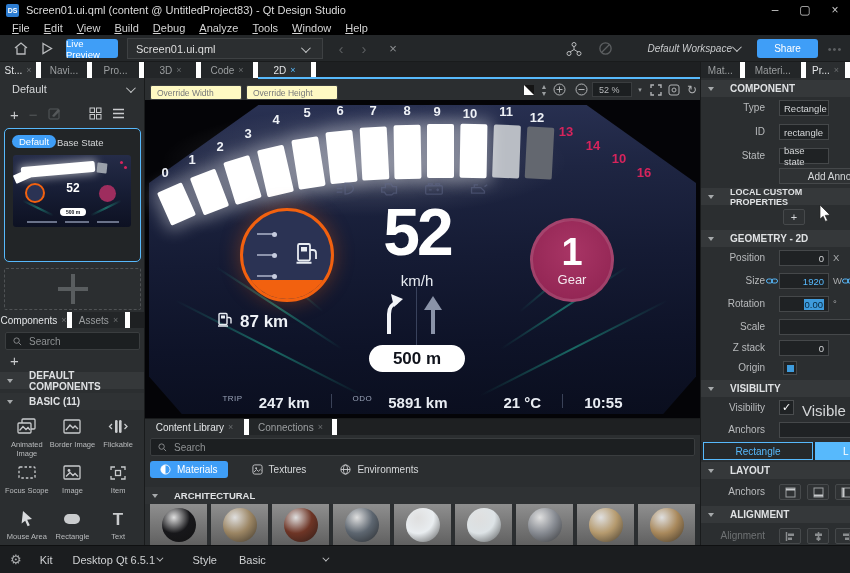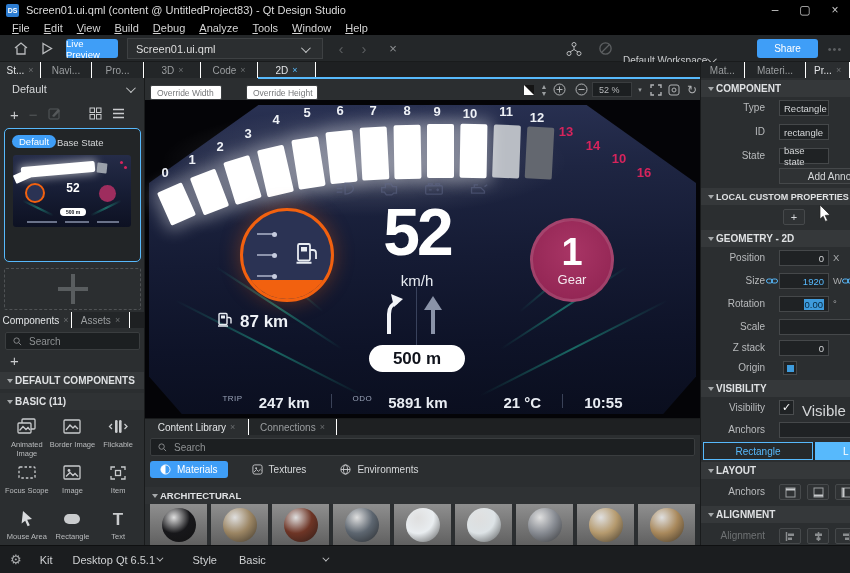--- a/index.html
+++ b/index.html
@@ -19,45 +19,45 @@
   .toolbar{position:absolute;left:0;top:35px;width:850px;height:27px;background:#242729;border-bottom:1px solid #191b1c;}
   .tb-icon{position:absolute;top:5px;display:flex;align-items:center;justify-content:center;width:18px;height:17px;}
   .btn-blue{background:#3f9ef7;color:#fff;border-radius:3px;display:flex;align-items:center;justify-content:center;}
   .file-sel{position:absolute;left:127px;top:3px;width:196px;height:21px;background:#2b2e30;border:1px solid #3e4143;display:flex;align-items:center;padding:0 8px;color:#ddd;}
   .chev{display:inline-block;width:7px;height:7px;border-right:1.6px solid #c2c4c6;border-bottom:1.6px solid #c2c4c6;transform:rotate(45deg) translateY(-2px);}
   .chev.sm{width:5px;height:5px;}
   .dim{color:#5c5f61;}
 
   
   .tabbar{position:absolute;left:0;top:0;height:16px;width:100%;background:#1e2022;display:flex;}
-  .tab{height:16px;display:flex;align-items:center;justify-content:center;gap:4px;background:#232628;color:#9b9ea0;font-size:10px;border-right:1px solid #ffffff;padding:0 6px;}
+  .tab{height:16px;display:flex;align-items:center;justify-content:center;gap:4px;background:#232628;color:#9b9ea0;font-size:10px;border-right:5px solid #ffffff;padding:0 6px;}
   .tab.active{background:#2b2e30;color:#e3e5e7;}
   .tab .x{font-size:9px;color:#6a6d6f;}
-  .sect{position:absolute;left:0;width:100%;height:17px;background:#35383a;display:flex;align-items:center;gap:2px;padding-left:7px;font-weight:bold;color:#dfe1e3;font-size:10px;}
+  .sect{position:absolute;left:0;width:100%;height:17px;background:#35383a;display:flex;align-items:center;gap:16px;padding-left:7px;font-weight:bold;color:#dfe1e3;font-size:10px;}
   .tri{width:0;height:0;border-left:3.5px solid transparent;border-right:3.5px solid transparent;border-top:4.5px solid #a6a9ab;}
   .searchbox{position:absolute;background:#1c1f21;border:1px solid #3a3d3f;border-radius:2px;display:flex;align-items:center;gap:7px;padding:0 7px;color:#8e9193;}
 
   
   .left-panel{position:absolute;left:0;top:62px;width:145px;height:483px;background:#2b2e30;border-right:1px solid #191b1c;overflow:hidden;}
   .state-card{position:absolute;left:4px;top:66px;width:137px;height:134px;background:#222527;border:1.5px solid #57b9fc;border-radius:5px;}
   .pill-blue{background:#3f9ef7;color:#fff;border-radius:8px;font-size:9.5px;padding:1px 7px;}
   .thumb{position:absolute;left:8px;top:26px;width:118px;height:72px;border-radius:3px;overflow:hidden;background:linear-gradient(180deg,#252c48 0%,#161c33 55%,#0d1122 100%);}
   .dropzone{position:absolute;left:4px;top:206px;width:137px;height:42px;border:1.6px dashed #4f5254;border-radius:2px;}
   .bigplus{position:absolute;left:50%;top:50%;transform:translate(-50%,-50%);width:30px;height:30px;}
   .bigplus:before{content:"";position:absolute;left:0;top:13px;width:30px;height:4px;background:#595d5f;}
   .bigplus:after{content:"";position:absolute;left:13px;top:0;width:4px;height:30px;background:#595d5f;}
   .comp-grid{position:absolute;left:0;top:350px;width:145px;height:133px;overflow:hidden;display:grid;grid-template-columns:repeat(3,1fr);grid-auto-rows:45px;row-gap:1px;padding:2px 4px;}
   .comp-cell{display:flex;flex-direction:column;align-items:center;gap:2px;padding-top:3px;}
   .comp-label{font-size:7.5px;color:#b9bbbd;text-align:center;line-height:1.15;}
 
   
   .center{position:absolute;left:145px;top:62px;width:555px;height:483px;background:#2b2e30;}
   .blue-line{position:absolute;left:113px;top:15px;width:442px;height:2px;background:#57b9fc;}
   .canvas-toolbar{position:absolute;left:0;top:17px;width:555px;height:21px;background:#2b2e30;}
-  .ovr{position:absolute;top:6px;height:15px;width:72px;background:#ffffff;border:1px solid #3a3d3f;border-radius:2px;color:#77797b;font-size:8.5px;display:flex;align-items:center;padding-left:6px;}
+  .ovr{position:absolute;top:6px;height:15px;width:92px;background:#fef9c3;border:1px solid #3a3d3f;border-radius:2px;color:#77797b;font-size:8.5px;display:flex;align-items:center;padding-left:6px;}
   .zoombox{position:absolute;left:447px;top:3px;width:40px;height:15px;background:#1c1f21;border:1px solid #3a3d3f;color:#b7b9bb;font-size:9px;display:flex;align-items:center;padding-left:6px;}
   .cti{position:absolute;top:3px;width:16px;height:15px;display:flex;align-items:center;justify-content:center;color:#b0b2b4;font-size:11px;}
   .canvas{position:absolute;left:0;top:38px;width:555px;height:318px;background:#040407;overflow:hidden;}
   .cluster{position:absolute;left:4px;top:2px;width:547px;height:312px;
     background:linear-gradient(178deg,#2a3254 0%,#1e2542 24%,#151b34 50%,#0e1328 76%,#0a0e1e 100%);
     clip-path:polygon(0% 26%,20% 1%,80% 1%,100% 26%,100% 88%,94% 100%,6% 100%,0% 88%);}
   .tach-num{position:absolute;transform:translate(-50%,-50%);font-size:13px;font-weight:bold;color:#eef1f6;}
   .tach-num.red{color:#d6245c;}
   .seg{position:absolute;width:27px;border-radius:2px;}
   .seg.w{background:#fff;box-shadow:0 0 16px 5px rgba(255,255,255,.35);}
@@ -155,21 +155,21 @@
           <circle cx="13" cy="12.5" r="2" stroke="#b9bbbd" fill="none"></circle>
           <path d="M8 5.5 V8.5 M8 8.5 L4 11 M8 8.5 L12 11" stroke="#b9bbbd" fill="none"></path>
         </svg>
     </span>
     <span class="tb-icon" style="left:596px;">
       <svg width="15" height="15" viewBox="0 0 16 16">
           <circle cx="8" cy="8" r="6" stroke="#5c5f61" fill="none" stroke-width="1.4"></circle>
           <path d="M4 12 L12 4" stroke="#5c5f61" stroke-width="1.4"></path>
         </svg>
     </span>
-    <div style="position:absolute;left:617px;top:16px;width:128px;height:19px;display:flex;align-items:center;justify-content:flex-start;padding:0 6px;">
+    <div style="position:absolute;left:617px;top:4px;width:128px;height:19px;display:flex;align-items:center;justify-content:flex-end;padding:0 6px;font-style:italic;">
       <span style="color:#c9cbcd;font-size:10px;">Default Workspace</span>
       <span class="chev"></span>
     </div>
     <span class="btn-blue" style="position:absolute;left:757px;top:4px;width:61px;height:19px;font-size:10px;">Share</span>
     <span class="tb-icon dim" style="left:826px;letter-spacing:1px;">•••</span>
   </div>
 
   <div class="left-panel">
     <div class="tabbar">
       <div class="tab active" style="width:41px">

